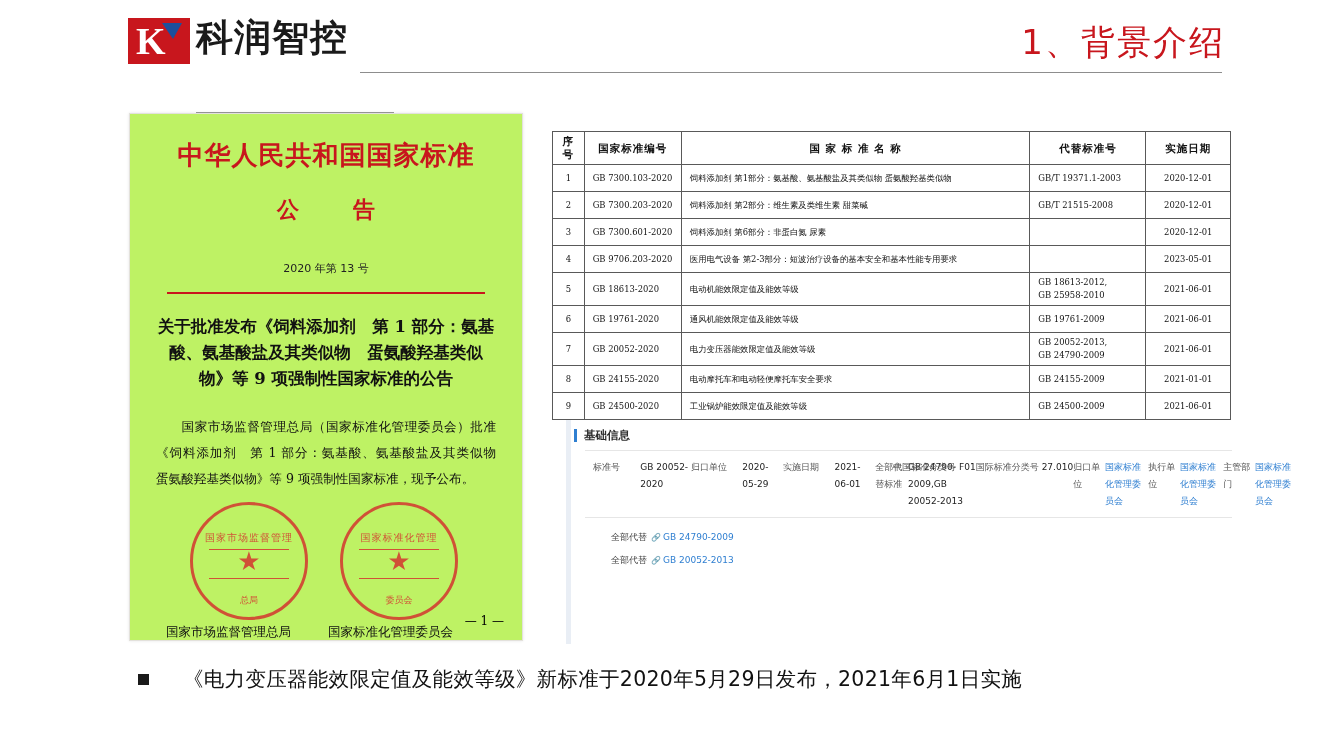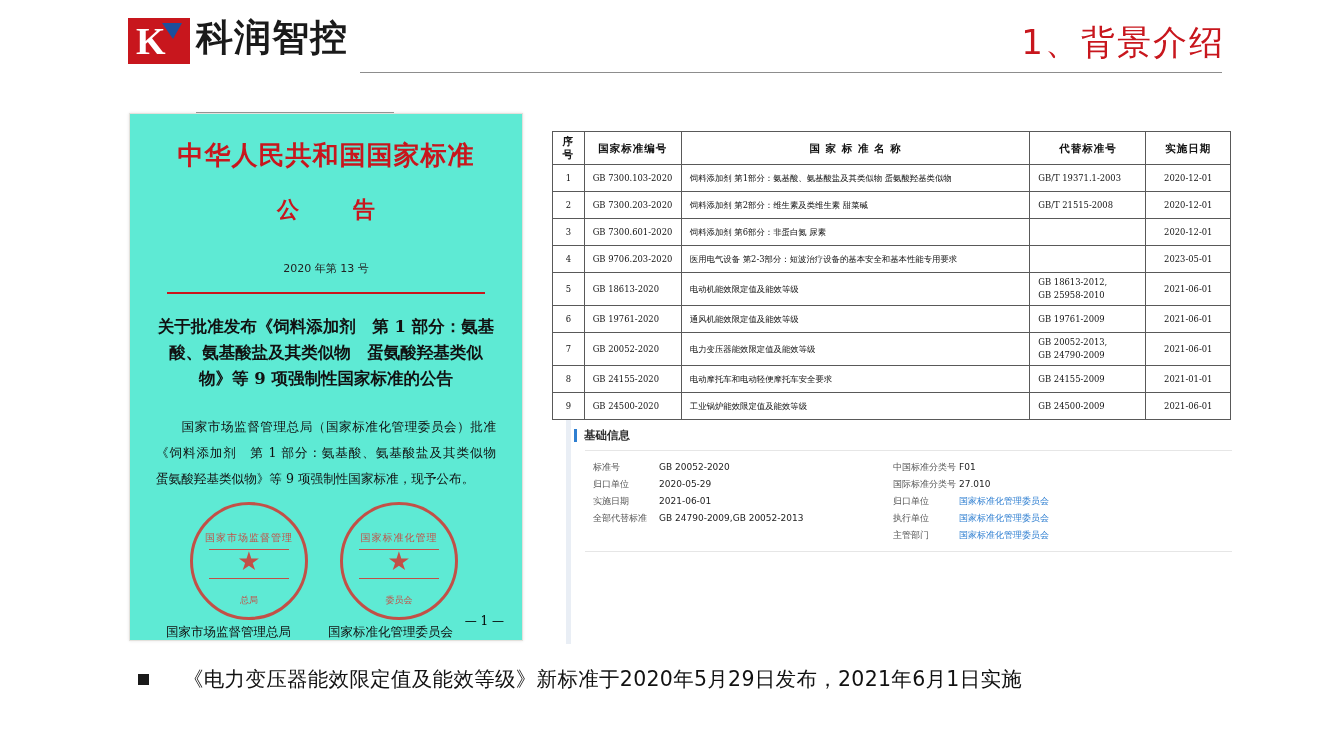--- a/index.html
+++ b/index.html
@@ -98,21 +98,21 @@
     background: #8d8d8d;
   }
 
   
   .doc-card {
     position: absolute;
     left: 129px;
     top: 113px;
     width: 394px;
     height: 528px;
-    background: #5eead4;
+    background: #bef264;
     border: 1px solid #e3e1dc;
     box-shadow: 0 0 3px rgba(0,0,0,0.10);
     padding: 18px 26px 10px 26px;
     font-family: "DejaVu Sans", sans-serif;
     overflow: hidden;
   }
   .doc-title {
     text-align: center;
     color: #c8161d;
     font-size: 26px;
@@ -295,21 +295,21 @@
   }
   .panel-hr {
     height: 1px;
     background: #e6e6e6;
     margin: 7px 0 8px 14px;
   }
   .kv-grid {
     display: flex;
     padding-left: 22px;
   }
-  .kv-col { display: flex; flex-direction: column; }
+  .kv-col { display: flex; }
   .kv-col.left { width: 300px; }
   .kv-row {
     display: flex;
     font-size: 9px;
     line-height: 17px;
     color: #333;
   }
   .kv-key { width: 66px; color: #555; }
   .kv-val { color: #222; }
   .kv-val.link { color: #2f7fd1; }
@@ -512,18 +512,22 @@
           <span class="kv-val link">国家标准化管理委员会</span>
         </div>
         <div class="kv-row">
           <span class="kv-key">主管部门</span>
           <span class="kv-val link">国家标准化管理委员会</span>
         </div>
       </div>
   </div>
 
   <div class="panel-hr"></div>
+  <div class="repl-list" id="repl-list">
+      <div class="repl-row"><span>全部代替</span><span class="lk">GB 24790-2009</span></div>
+      <div class="repl-row"><span>全部代替</span><span class="lk">GB 20052-2013</span></div>
+    </div>
 </div>
 
 <div class="bullet-line">
   <span class="bullet-sq"></span>
   <span class="bullet-text">《电力变压器能效限定值及能效等级》新标准于2020年5月29日发布，2021年6月1日实施</span>
 </div>
 
 </body></html>

